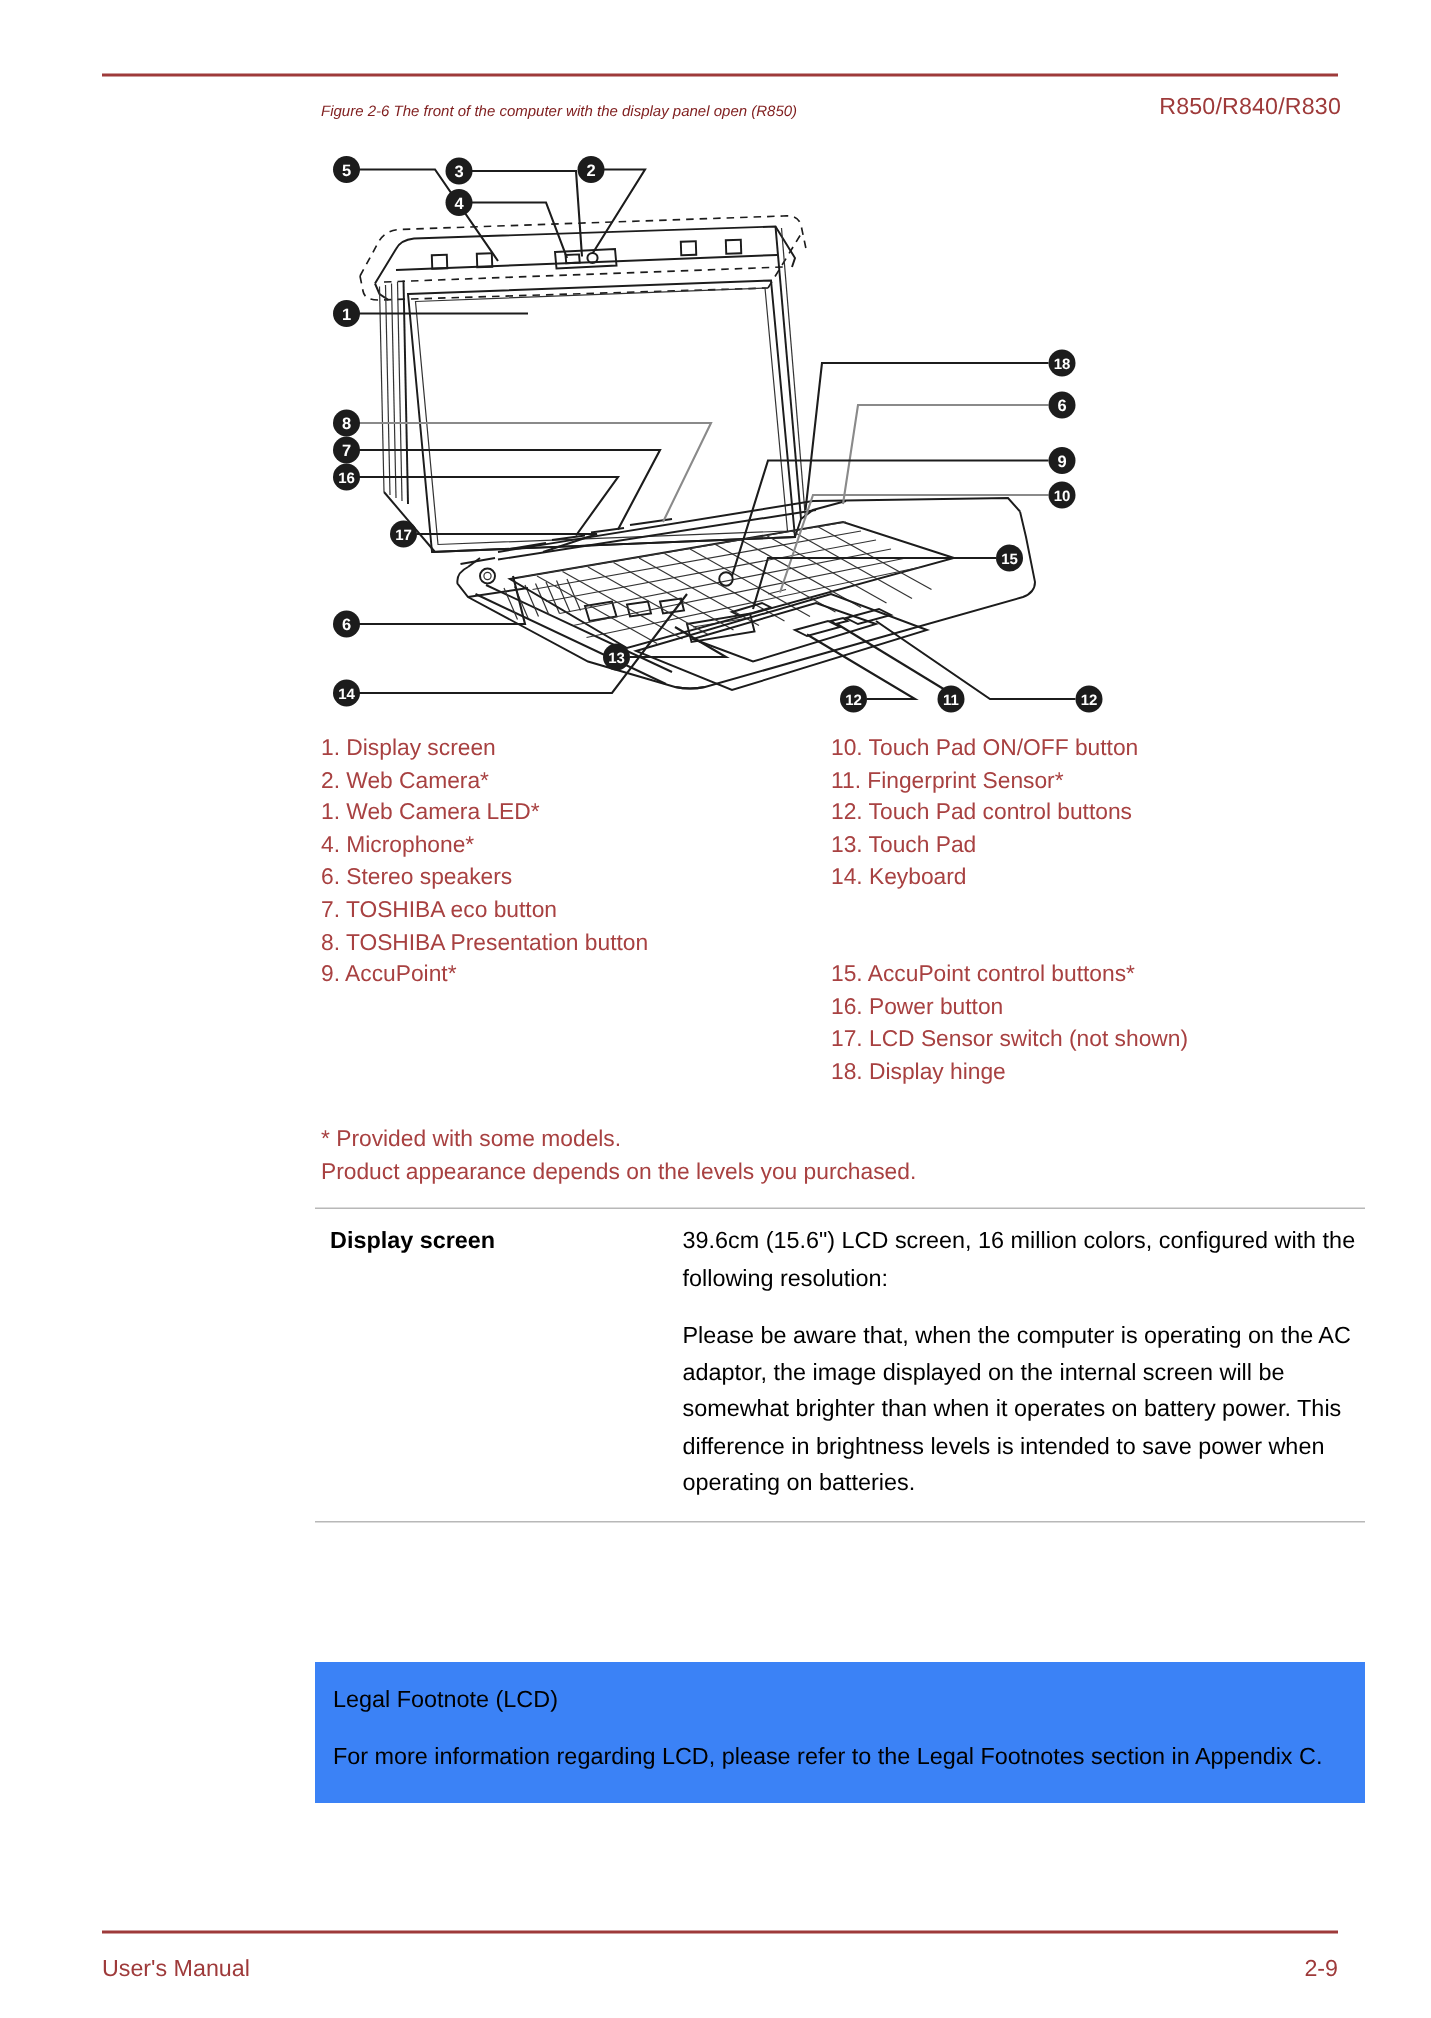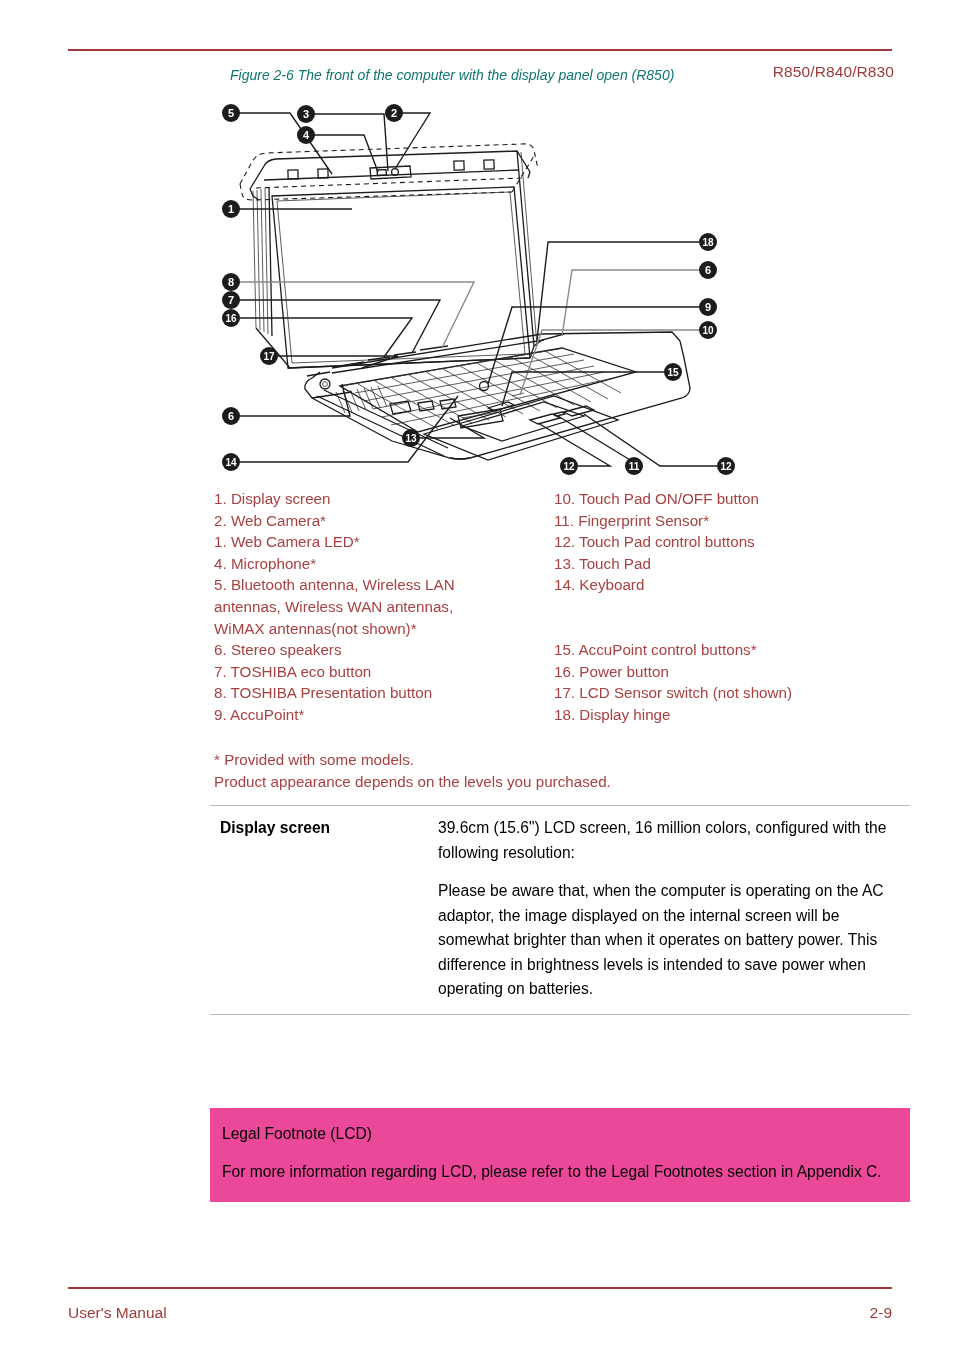--- a/index.html
+++ b/index.html
@@ -41,25 +41,24 @@
     height: 2px;
     background: #9e3a3a;
   }
 
   
   .figure-caption {
     position: absolute;
     top: 65px;
     left: 214px;
     width: 700px;
-    font-size: 14px;
+    font-size: 10px;
     font-style: italic;
-    color: #0f766e;
+    color: #7f1d1d;
     line-height: 20px;
-    margin-left: 16px;
   }
 
   
   .figure-wrap {
     position: absolute;
     top: 96px;
     left: 212px;
     width: 530px;
     height: 385px;
   }
@@ -105,20 +104,21 @@
     width: 700px;
   }
   .rule-top, .rule-bottom {
     height: 1px;
     background: #b8b8b8;
     width: 100%;
   }
   .spec-row {
     display: flex;
     padding: 10px 0 12px 0;
+    gap: 17px;
   }
   .spec-label {
     width: 228px;
     padding-left: 10px;
     font-size: 15.6px;
     font-weight: bold;
     line-height: 24.5px;
     color: #000;
   }
   .spec-value {
@@ -145,21 +145,21 @@
     background: #9e3a3a;
     display: block;
   }
 
   
   .legal-box {
     position: absolute;
     top: 1108px;
     left: 210px;
     width: 700px;
-    background: #ec4899;
+    background: #3b82f6;
     padding: 14px 12px 18px 12px;
   }
   .legal-box .legal-title {
     font-size: 15.6px;
     line-height: 24px;
     color: #000;
     margin-bottom: 14px;
   }
   .legal-box .legal-body {
     font-size: 15.6px;
@@ -454,23 +454,20 @@
   </g>
 </svg>
 </div>
 
 <div class="legend">
   <div class="legend-col">
     <div class="legend-item">1. Display screen</div>
     <div class="legend-item">2. Web Camera*</div>
     <div class="legend-item">1. Web Camera LED*</div>
     <div class="legend-item">4. Microphone*</div>
-    <div class="legend-item">5. Bluetooth antenna, Wireless LAN
-antennas, Wireless WAN antennas,
-WiMAX antennas(not shown)*</div>
     <div class="legend-item">6. Stereo speakers</div>
     <div class="legend-item">7. TOSHIBA eco button</div>
     <div class="legend-item">8. TOSHIBA Presentation button</div>
     <div class="legend-item">9. AccuPoint*</div>
   </div>
   <div class="legend-col right">
     <div class="legend-item">10. Touch Pad ON/OFF button</div>
     <div class="legend-item">11. Fingerprint Sensor*</div>
     <div class="legend-item">12. Touch Pad control buttons</div>
     <div class="legend-item">13. Touch Pad</div>

